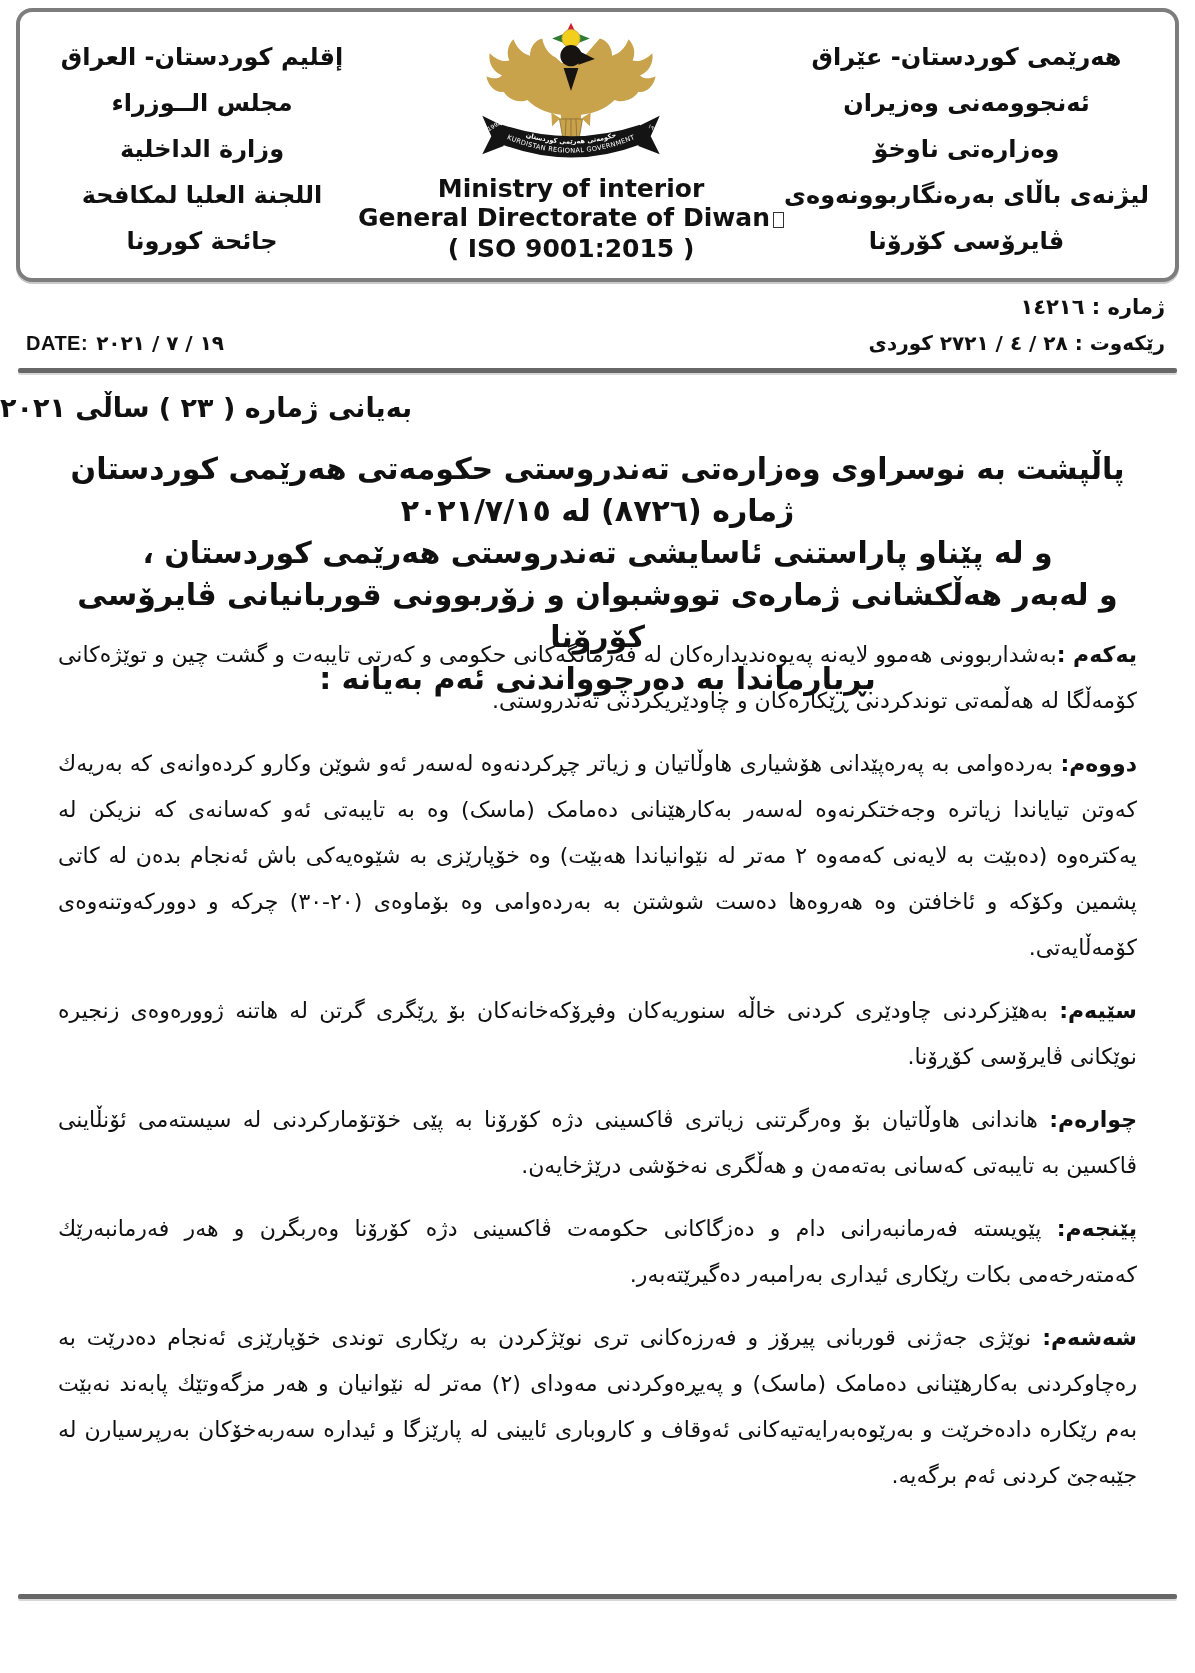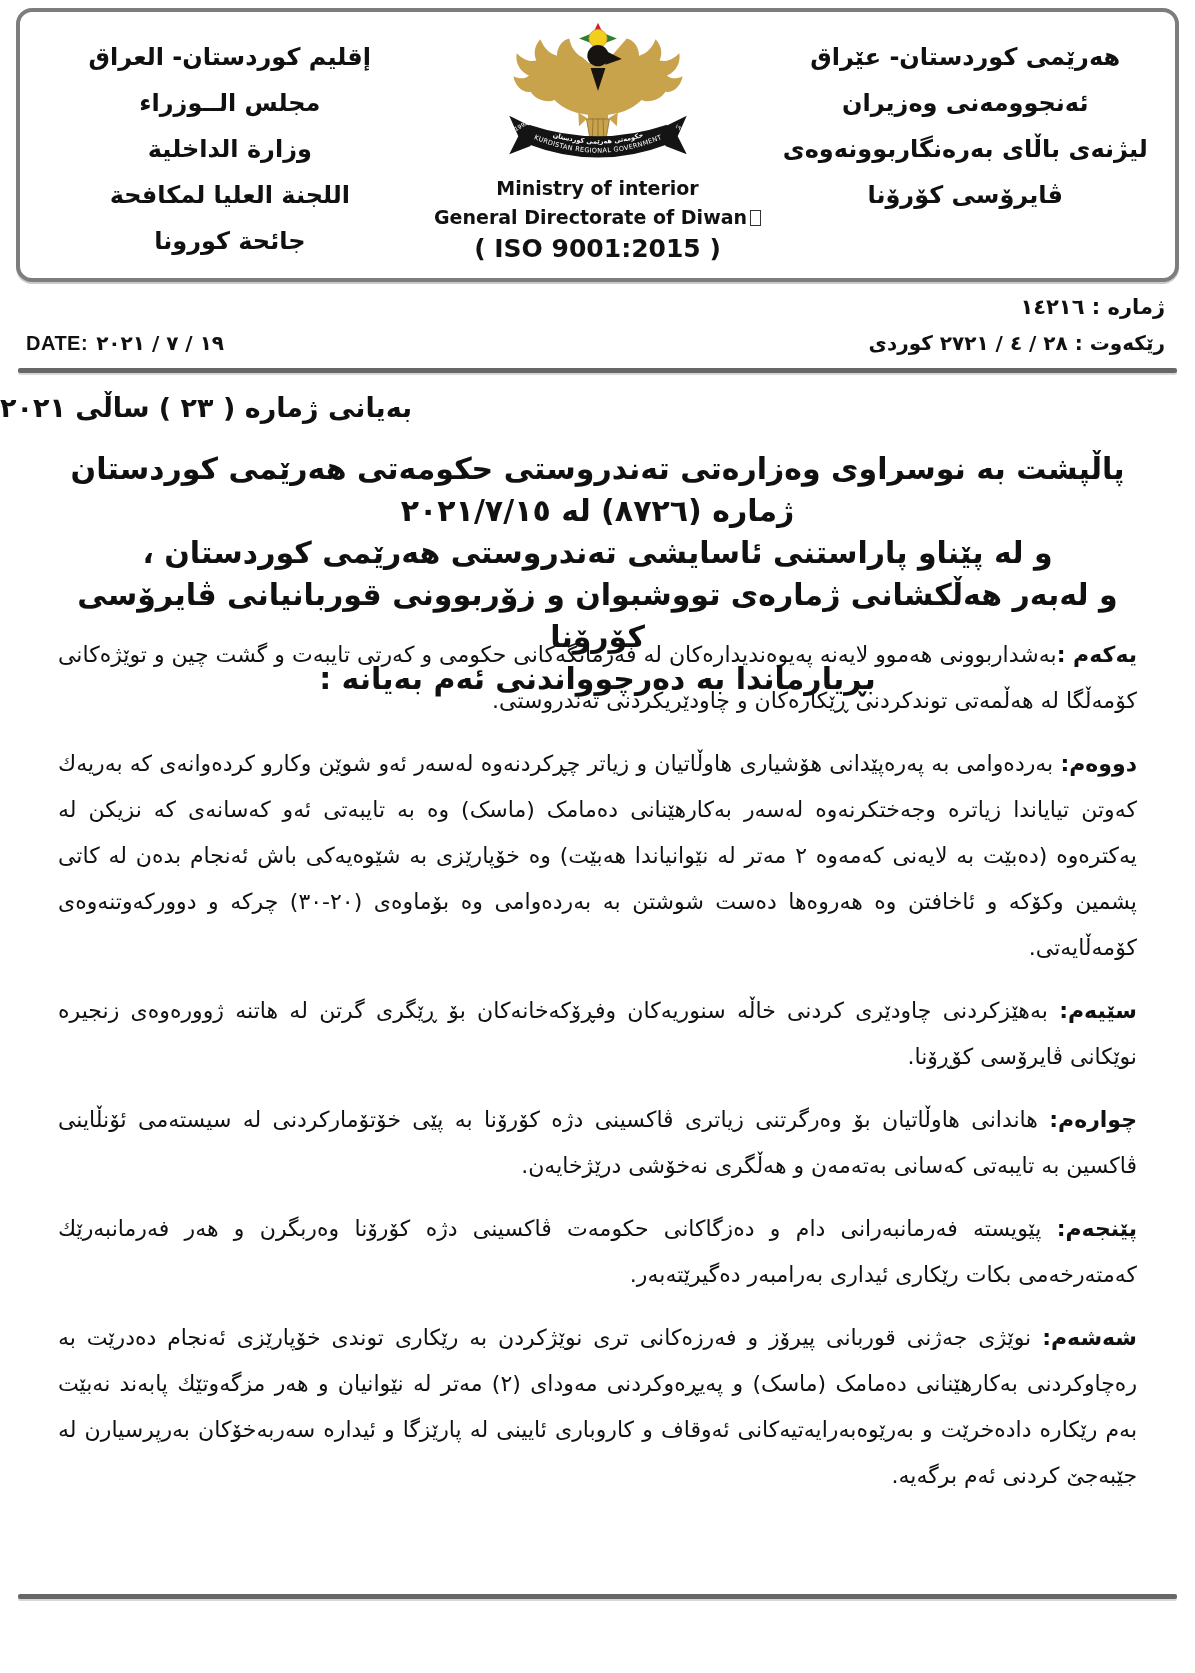--- a/index.html
+++ b/index.html
@@ -22,21 +22,21 @@
     background: #fff;
   }
   .hdr-col { flex: 1 1 0; text-align: center; }
   .hdr-col.side { padding-top: 6px; }
   .hdr-line {
     font-weight: bold; font-size: 24px; line-height: 46px;
     white-space: nowrap;
   }
   .hdr-col.center { display: flex; flex-direction: column; align-items: center; justify-content: flex-start; }
   .emblem-wrap { height: 152px; margin-top: -6px; }
-  .center-line { font-weight: bold; font-size: 19px; line-height: 29px; white-space: nowrap; }
+  .center-line { font-weight: bold; font-size: 25px; line-height: 29px; white-space: nowrap; }
   .center-line.iso { font-size: 25px; line-height: 34px; }
   .tofu {
     display: inline-block; width: 11px; height: 16px;
     border: 1.5px solid #333; margin-left: 3px; vertical-align: -2px;
   }
   
   .meta { position: absolute; left: 26px; right: 30px; top: 292px; }
   .number-line {
     direction: rtl; text-align: left; 
     font-weight: bold; font-size: 21px; line-height: 30px;
@@ -132,20 +132,21 @@
       </svg>
     </div>
     <div class="center-line">Ministry of interior</div>
     <div class="center-line"><span>General Directorate of Diwan</span><span class="tofu"></span></div>
     <div class="center-line iso">( ISO 9001:2015 )</div>
   </div>
 
   <div class="hdr-col side" dir="rtl">
     <div class="hdr-line">هەرێمی کوردستان- عێراق</div>
     <div class="hdr-line">ئەنجوومەنی وەزیران</div>
+    <div class="hdr-line">وەزارەتی ناوخۆ</div>
     <div class="hdr-line">لیژنەی باڵای بەرەنگاربوونەوەی</div>
     <div class="hdr-line">ڤایرۆسی کۆرۆنا</div>
   </div>
 </div>
 
 <div class="meta">
   <div class="number-line" dir="rtl">ژماره : ١٤٢١٦</div>
   <div class="date-row">
     <div class="date-left">
       <span>DATE:</span><span class="num" dir="rtl">١٩ / ٧ / ٢٠٢١</span>

